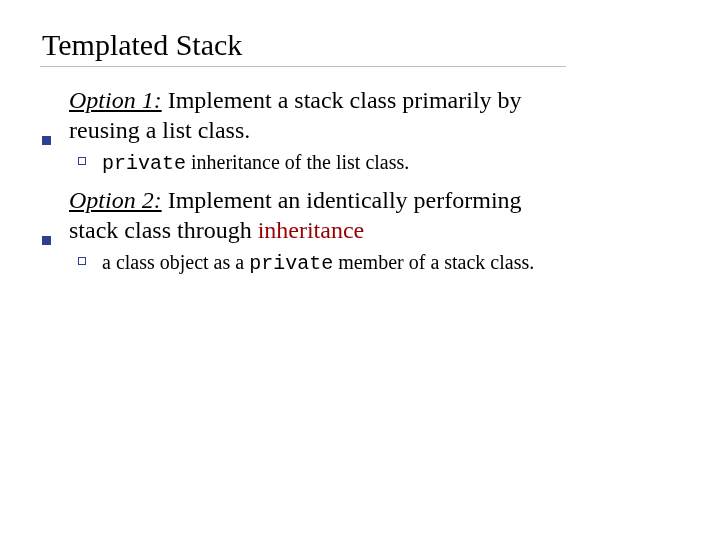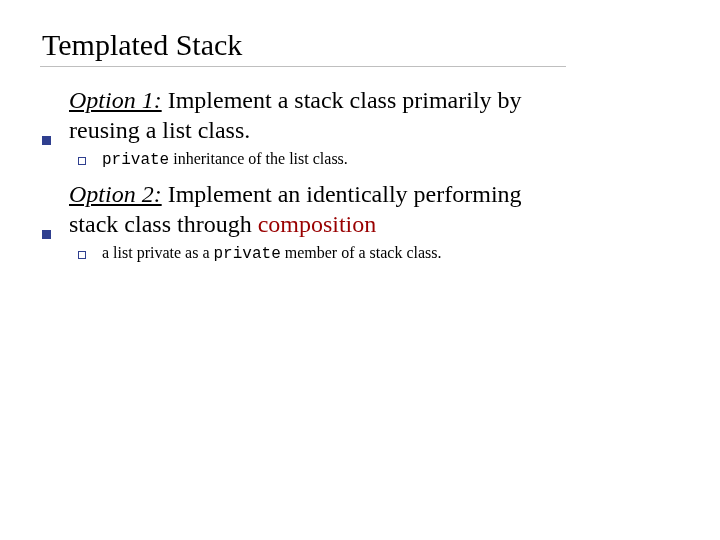--- a/index.html
+++ b/index.html
@@ -62,21 +62,21 @@
   .bullet-l2 {
     width: 8px;
     height: 8px;
     border: 1px solid #2f3f8f;
     margin-top: 8px;
     margin-right: 16px;
     flex-shrink: 0;
     box-sizing: border-box;
   }
   .text-l2 {
-    font-size: 16px;
+    font-size: 20px;
     line-height: 1.3;
     color: #000;
   }
   .code {
     font-family: 'Courier New', Courier, monospace;
   }
   .ul {
     text-decoration: underline;
   }
   .italic {
@@ -105,25 +105,25 @@
     <div class="item-l2">
       <span class="bullet-l2"></span>
       <span class="text-l2">
         <span class="code">private</span><span> inheritance of the list class.</span>
       </span>
     </div>
 
     <div class="item-l1">
       <span class="bullet-l1"></span>
       <span class="text-l1">
-        <span class="italic ul">Option 2:</span><span> Implement an identically performing stack class through </span><span class="red">composition</span>
+        <span class="italic ul">Option 2:</span><span> Implement an identically performing stack class through </span><span class="red">inheritance</span>
       </span>
     </div>
 
     <div class="item-l2">
       <span class="bullet-l2"></span>
       <span class="text-l2">
-        <span>a list private as a </span><span class="code">private</span><span> member of a stack class.</span>
+        <span>a class object as a </span><span class="code">private</span><span> member of a stack class.</span>
       </span>
     </div>
 
   </div>
 </div>
 
 </body></html>

